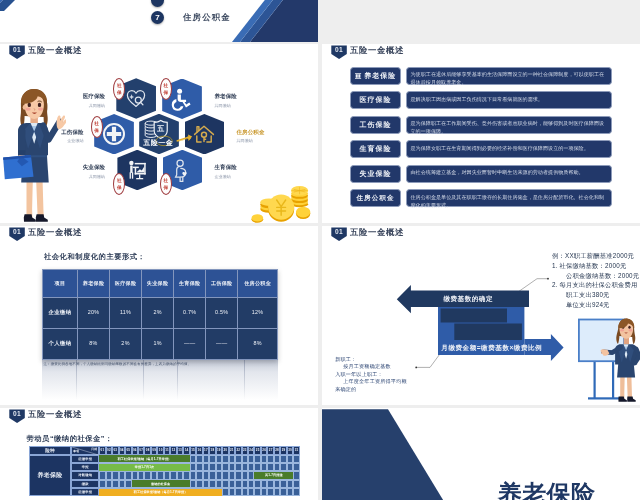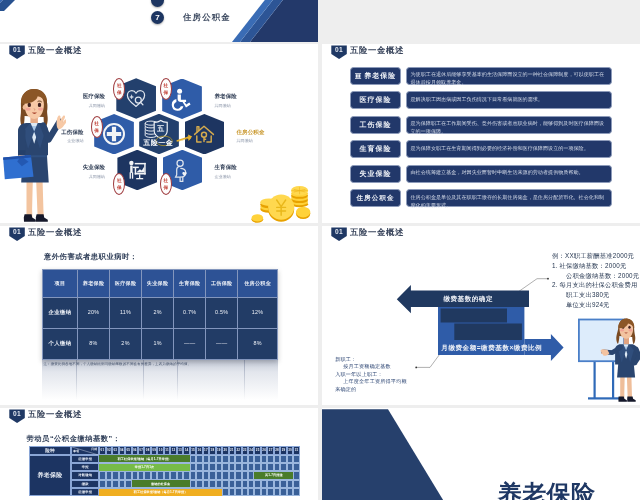--- a/index.html
+++ b/index.html
@@ -392,21 +392,21 @@
     </div>
   </div>
 
   <div class="slide s4">
     <div class="hdr">
       <div class="shield">
         <b>01</b>
       </div>
       <div class="hdr-title">五险一金概述</div>
     </div>
-    <div class="tb-title">意外伤害或者患职业病时：</div>
+    <div class="tb-title">社会化和制度化的主要形式：</div>
     <div class="tb-shadow">
         <i style="left:34.0px"></i>
         <i style="left:67.7px"></i>
         <i style="left:101.3px"></i>
         <i style="left:135.0px"></i>
         <i style="left:168.7px"></i>
         <i style="left:202.4px"></i>
       </div>
     <table class="rtable">
       <tbody>
@@ -529,21 +529,21 @@
     </svg>
   </div>
 
   <div class="slide s6">
     <div class="hdr">
       <div class="shield">
         <b>01</b>
       </div>
       <div class="hdr-title">五险一金概述</div>
     </div>
-    <div class="g-title">劳动员“公积金缴纳基数”：</div>
+    <div class="g-title">劳动员“缴纳的社保金”：</div>
     <div class="gantt" id="gantt-root">
         <div class="g-cell g-hdr" style="left: 0px; top: 0px; width: 42.7px; height: 8.4px; font-size: 4.6px;">险种</div>
         <div class="g-cell g-hdr" style="left: 42.7px; top: 0px; width: 27.9px; height: 8.4px; position: absolute;">
           <svg width="27.9" height="8.4" style="position:absolute;left:0;top:0;">
             <line x1="0" y1="0" x2="27.9" y2="8.4" stroke="#cfd8ea" stroke-width=".45"></line>
           </svg>
           <span style="position:absolute;right:1px;top:.3px;font-size:2.8px">日期</span>
           <span style="position:absolute;left:1px;bottom:.3px;font-size:2.8px">事项</span>
         </div>
         <div class="g-cell g-day" style="left: 70.6px; top: 0px; width: 6.47px; height: 8.4px;">01</div>

